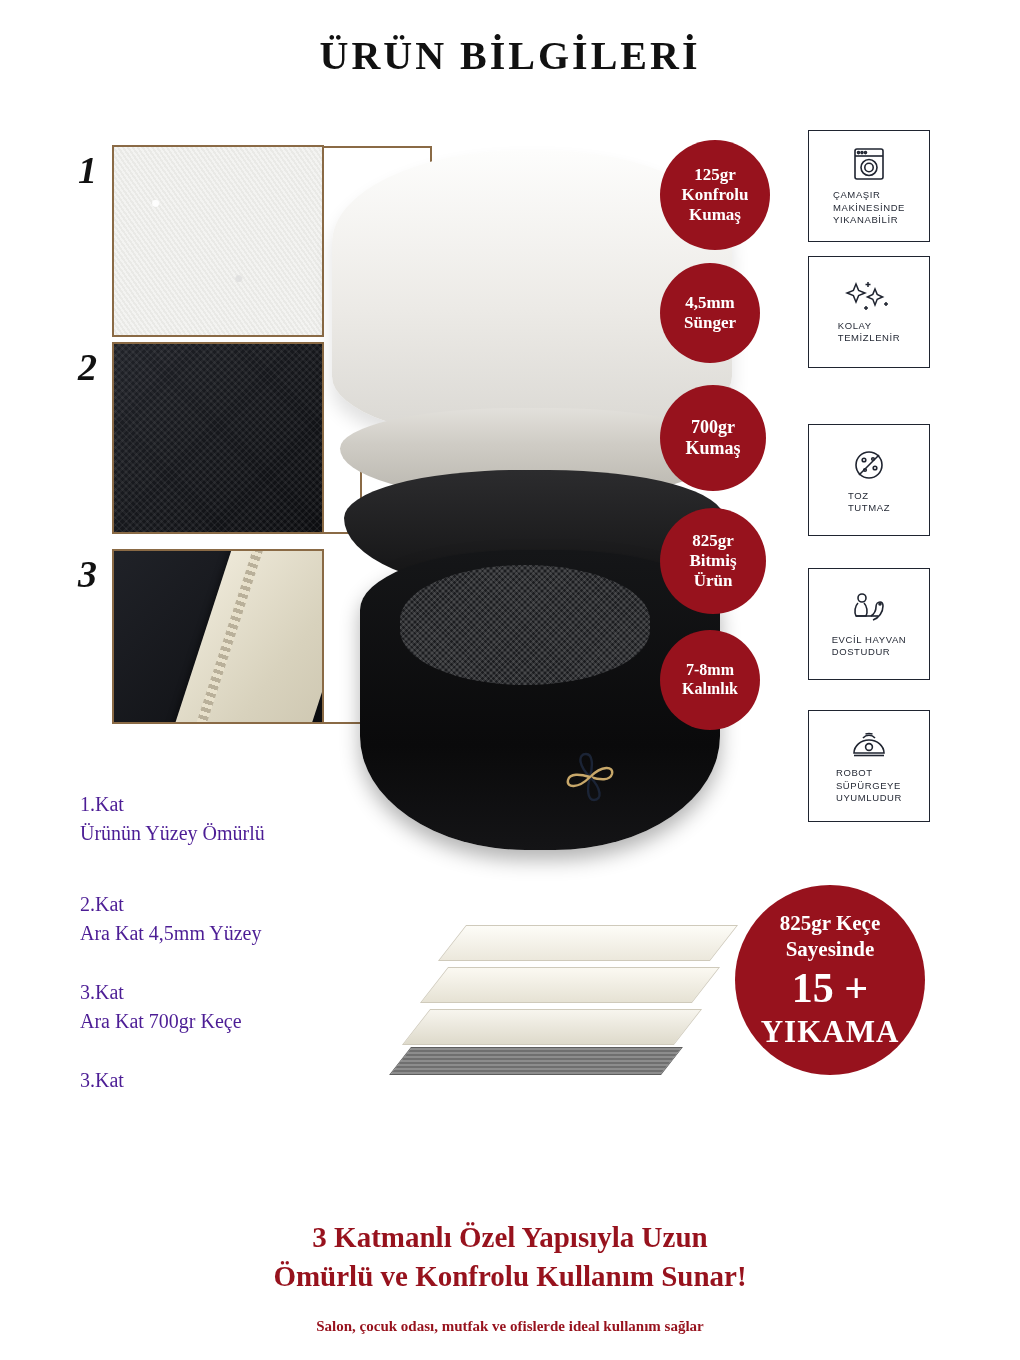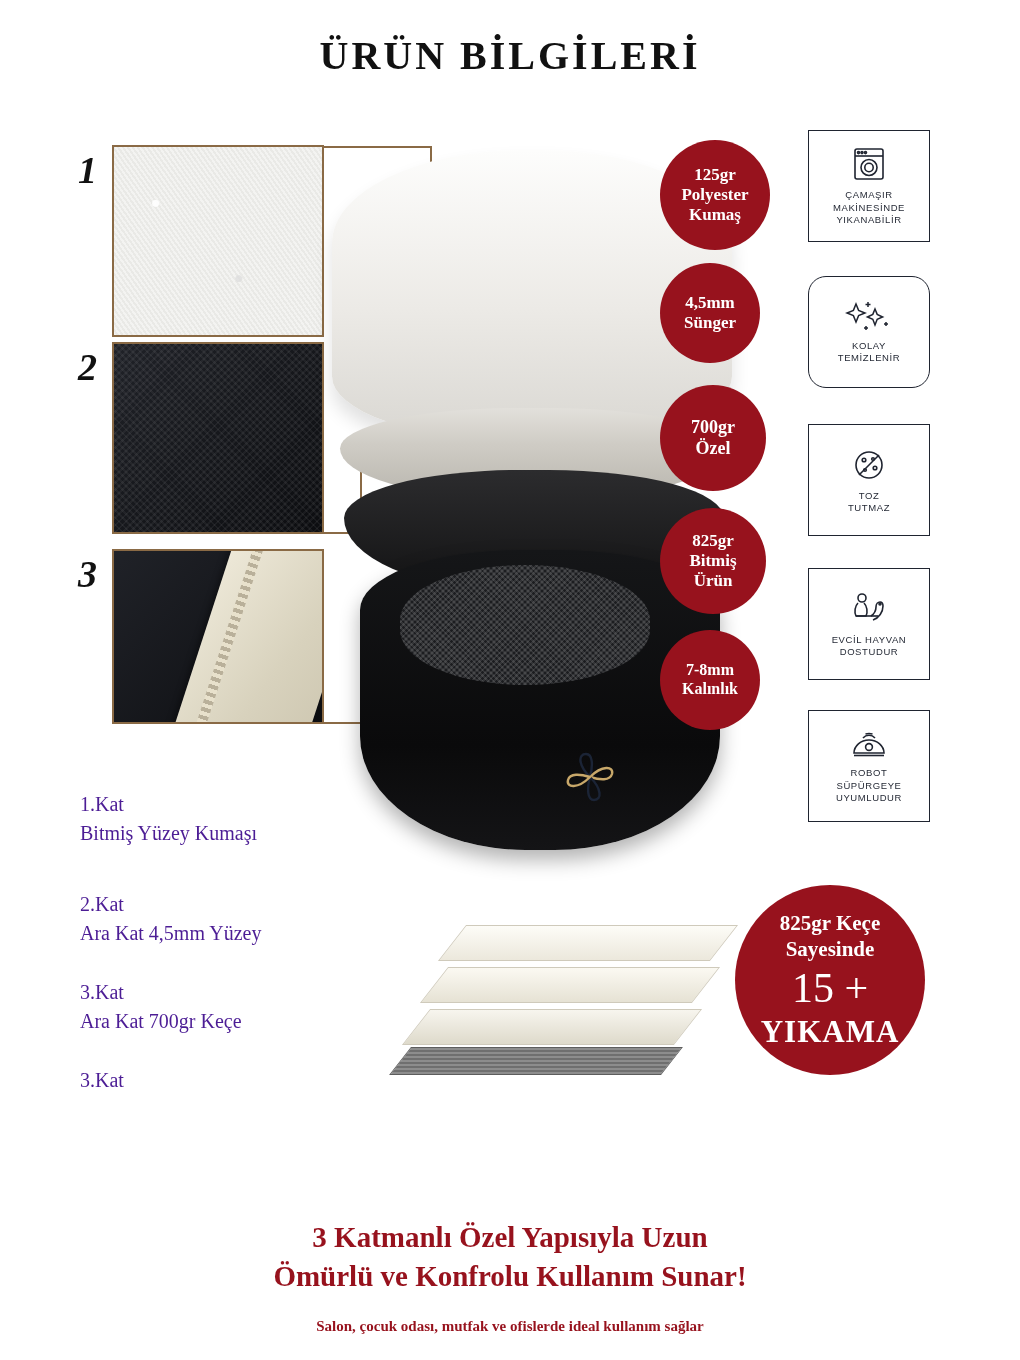--- a/index.html
+++ b/index.html
@@ -186,27 +186,27 @@
     flex-direction: column;
     align-items: center;
     justify-content: center;
     gap: 6px;
     background: #fff;
   }
   .feature .cap {
     font-family: "Liberation Sans", sans-serif;
     font-size: 9.5px;
     letter-spacing: .6px;
-    text-align: center;
+    text-align: left;
     color: #1f2430;
     line-height: 1.3;
     white-space: pre-line;
   }
   #feat0 { top: 130px; }
-  #feat1 { top: 276px; border-radius: 18px; }
+  #feat1 { top: 256px; }
   #feat2 { top: 424px; }
   #feat3 { top: 568px; }
   #feat4 { top: 710px; }
 
   
   .legend {
     position: absolute;
     left: 80px;
     font-family: "Liberation Serif", serif;
     font-size: 20px;
@@ -262,21 +262,21 @@
     background: #97121d;
     color: #fff;
     display: flex;
     flex-direction: column;
     align-items: center;
     justify-content: center;
     text-align: center;
     font-family: "Liberation Serif", serif;
   }
   .wash-badge .w1 { font-size: 21px; font-weight: bold; line-height: 1.25; }
-  .wash-badge .w2 { font-size: 42px; font-weight: normal; margin: 2px 0; }
+  .wash-badge .w2 { font-size: 42px; font-weight: bold; margin: 2px 0; }
   .wash-badge .w3 { font-size: 31px; font-weight: bold; letter-spacing: 1px; }
 
   
   .footer-main {
     position: absolute;
     left: 0; top: 1218px;
     width: 1020px;
     text-align: center;
     font-family: "Liberation Serif", serif;
     font-weight: bold;
@@ -324,30 +324,30 @@
 <div class="photo">
   <div class="mat-layer mat-top"></div>
   <div class="mat-layer mat-foam"></div>
   <div class="mat-layer mat-felt"></div>
   <div class="mat-layer mat-bottom"></div>
 </div>
 <div class="mat-bottom-inner" style="left:400px; top:565px;"></div>
 
 <div class="badge" id="badge1">
     <span style="white-space:pre-line">125gr
-Polyester
+Konfrolu
 Kumaş</span>
   </div>
 <div class="badge" id="badge2">
     <span style="white-space:pre-line">4,5mm
 Sünger</span>
   </div>
 <div class="badge" id="badge3">
     <span style="white-space:pre-line">700gr
-Özel</span>
+Kumaş</span>
   </div>
 <div class="badge" id="badge4">
     <span style="white-space:pre-line">825gr
 Bitmiş
 Ürün</span>
   </div>
 <div class="badge" id="badge5">
     <span style="white-space:pre-line">7-8mm
 Kalınlık</span>
   </div>
@@ -422,21 +422,21 @@
       <line x1="4" y1="28.5" x2="34" y2="28.5"></line>
     </svg>
   </span>
   <span class="cap">ROBOT
 SÜPÜRGEYE
 UYUMLUDUR</span>
 </div>
 
 <div class="legend" id="leg0">
   <span class="l1">1.Kat</span>
-  <span class="l2" style="white-space:pre-line">Bitmiş Yüzey Kumaşı</span>
+  <span class="l2" style="white-space:pre-line">Ürünün Yüzey Ömürlü</span>
 </div>
 <div class="legend" id="leg1">
   <span class="l1">2.Kat</span>
   <span class="l2" style="white-space:pre-line">Ara Kat 4,5mm Yüzey</span>
 </div>
 <div class="legend" id="leg2">
   <span class="l1">3.Kat</span>
   <span class="l2" style="white-space:pre-line">Ara Kat 700gr Keçe</span>
 </div>
 <div class="legend" id="leg3">

